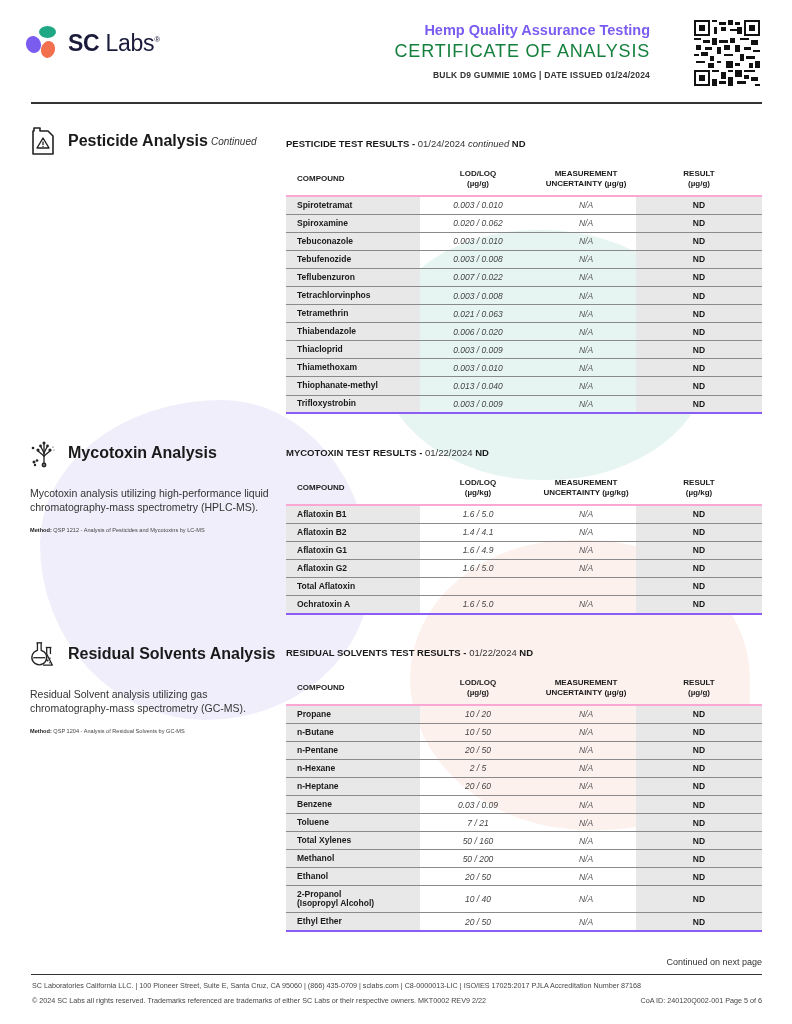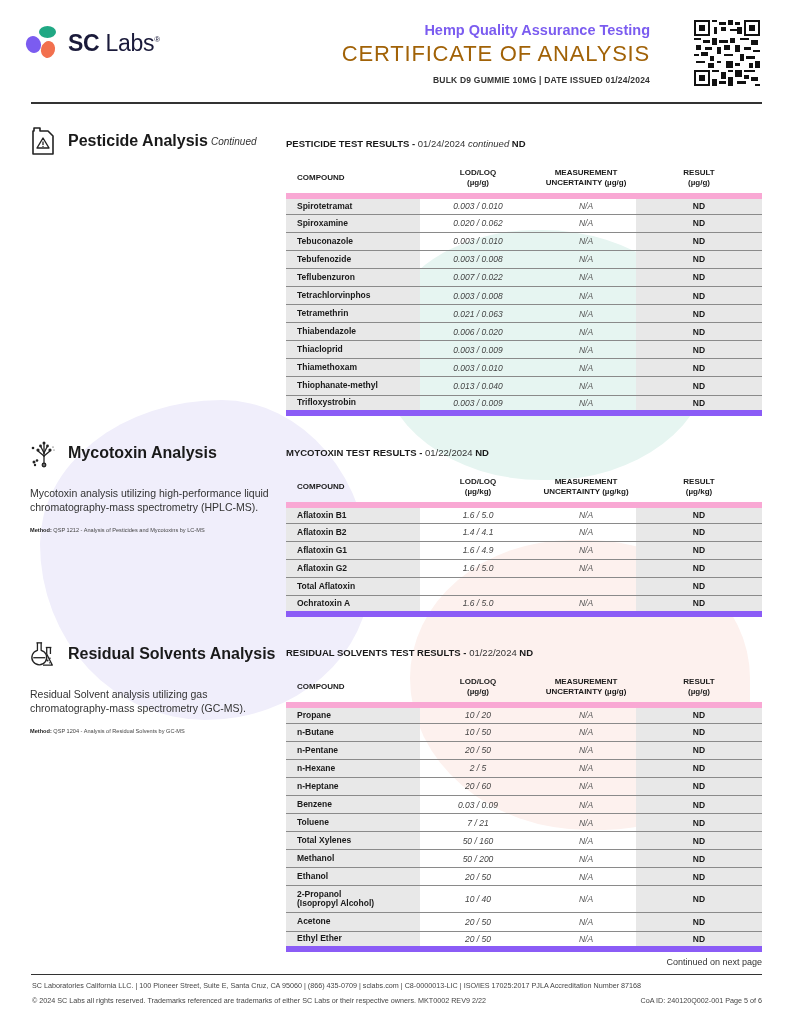--- a/index.html
+++ b/index.html
@@ -20,21 +20,21 @@
   .logo-mark { position: relative; width: 34px; height: 34px; }
   .dot-purple { position: absolute; left: 0; top: 10px; width: 15px; height: 17px; background: #7b5cf0; border-radius: 50%; transform: rotate(-20deg); }
   .dot-green { position: absolute; left: 13px; top: 0; width: 17px; height: 12px; background: #20a884; border-radius: 50%; }
   .dot-orange { position: absolute; left: 15px; top: 15px; width: 14px; height: 17px; background: #f2704e; border-radius: 50%; transform: rotate(15deg); }
   .logo-text { margin-left: 8px; font-size: 23px; color: #1a1a3a; letter-spacing: -0.3px; }
   .logo-text b { font-weight: 700; }
   .logo-reg { font-size: 8px; vertical-align: super; color: #1a1a3a; }
 
   .hdr-right { position: absolute; right: 114px; top: 22px; text-align: right; }
   .hdr-sub { color: #7b5cf0; font-size: 14.5px; font-weight: 700; }
-  .hdr-title { color: #a16207; font-size: 22px; letter-spacing: 0.8px; margin-top: 3px; }
+  .hdr-title { color: #15803d; font-size: 18px; letter-spacing: 0.8px; margin-top: 3px; }
   .hdr-meta { font-size: 8.5px; font-weight: 700; color: #333; margin-top: 8px; letter-spacing: 0.2px; }
   .qr { position: absolute; left: 694px; top: 20px; width: 66px; height: 66px; }
   .hdr-rule { position: absolute; left: 31px; top: 102px; width: 731px; height: 2px; background: #333; }
 
   
   .sec-left { position: absolute; left: 30px; width: 240px; }
   .sec-head { display: flex; align-items: center; }
   .sec-icon { width: 26px; height: 30px; margin-right: 12px; flex-shrink: 0; }
   .sec-title { font-size: 16px; font-weight: 700; color: #1a1a1a; white-space: nowrap; }
   .sec-cont { font-size: 10px; font-style: italic; font-weight: 400; color: #333; margin-left: 3px; }
@@ -43,23 +43,23 @@
   .sec-method b { font-weight: 700; color: #222; }
 
   
   .sec-right { position: absolute; left: 286px; width: 476px; }
   .tbl-caption { font-size: 9.5px; font-weight: 700; color: #1a1a1a; white-space: nowrap; }
   .tbl-caption .date { font-weight: 400; color: #333; }
   .tbl-caption .cont { font-style: italic; font-weight: 400; color: #333; }
   table { width: 476px; border-collapse: collapse; margin-top: 17px; table-layout: fixed; }
   th { font-size: 8px; font-weight: 700; color: #1a1a1a; line-height: 10px; padding: 0 0 4px; vertical-align: middle; height: 30px; }
   th.c1 { text-align: left; padding-left: 11px; }
-  thead tr { border-bottom: 6px solid #f9a8d4; }
+  thead tr { border-bottom: 2px solid #f9a8d4; }
   td { font-size: 8.5px; height: 18.1px; border-bottom: 1px solid #8a8a8a; vertical-align: middle; }
-  tbody tr:last-child td { border-bottom: 6px solid #8b5cf6; margin-left: 39px; }
+  tbody tr:last-child td { border-bottom: 2px solid #8b5cf6; margin-left: 39px; }
   td.c1 { background: #e8e8e8; font-weight: 700; padding-left: 11px; color: #1a1a1a; line-height: 9px; }
   td.c2 { font-style: italic; text-align: center; color: #444; }
   td.c3 { font-style: italic; text-align: center; color: #555; }
   td.c4 { background: #e8e8e8; font-weight: 700; text-align: center; color: #1a1a1a; }
   tr.tall td { height: 27px; }
   col.w1 { width: 134px; } col.w2 { width: 116px; } col.w3 { width: 100px; } col.w4 { width: 126px; }
 
   
   .continued { position: absolute; right: 30px; top: 957px; font-size: 9px; color: #333; }
   .ftr-rule { position: absolute; left: 31px; top: 974px; width: 731px; height: 1px; background: #333; }
@@ -450,26 +450,20 @@
           <td class="c3">N/A</td>
           <td class="c4">ND</td>
         </tr>
         <tr class="tall">
           <td class="c1">2-Propanol<br>(Isopropyl Alcohol)</td>
           <td class="c2">10 / 40</td>
           <td class="c3">N/A</td>
           <td class="c4">ND</td>
         </tr>
         <tr>
-          <td class="c1">Acetone</td>
-          <td class="c2">20 / 50</td>
-          <td class="c3">N/A</td>
-          <td class="c4">ND</td>
-        </tr>
-        <tr>
           <td class="c1">Ethyl Ether</td>
           <td class="c2">20 / 50</td>
           <td class="c3">N/A</td>
           <td class="c4">ND</td>
         </tr>
       </tbody>
   </table>
 </div>
 
 <div class="continued layer">Continued on next page</div>

